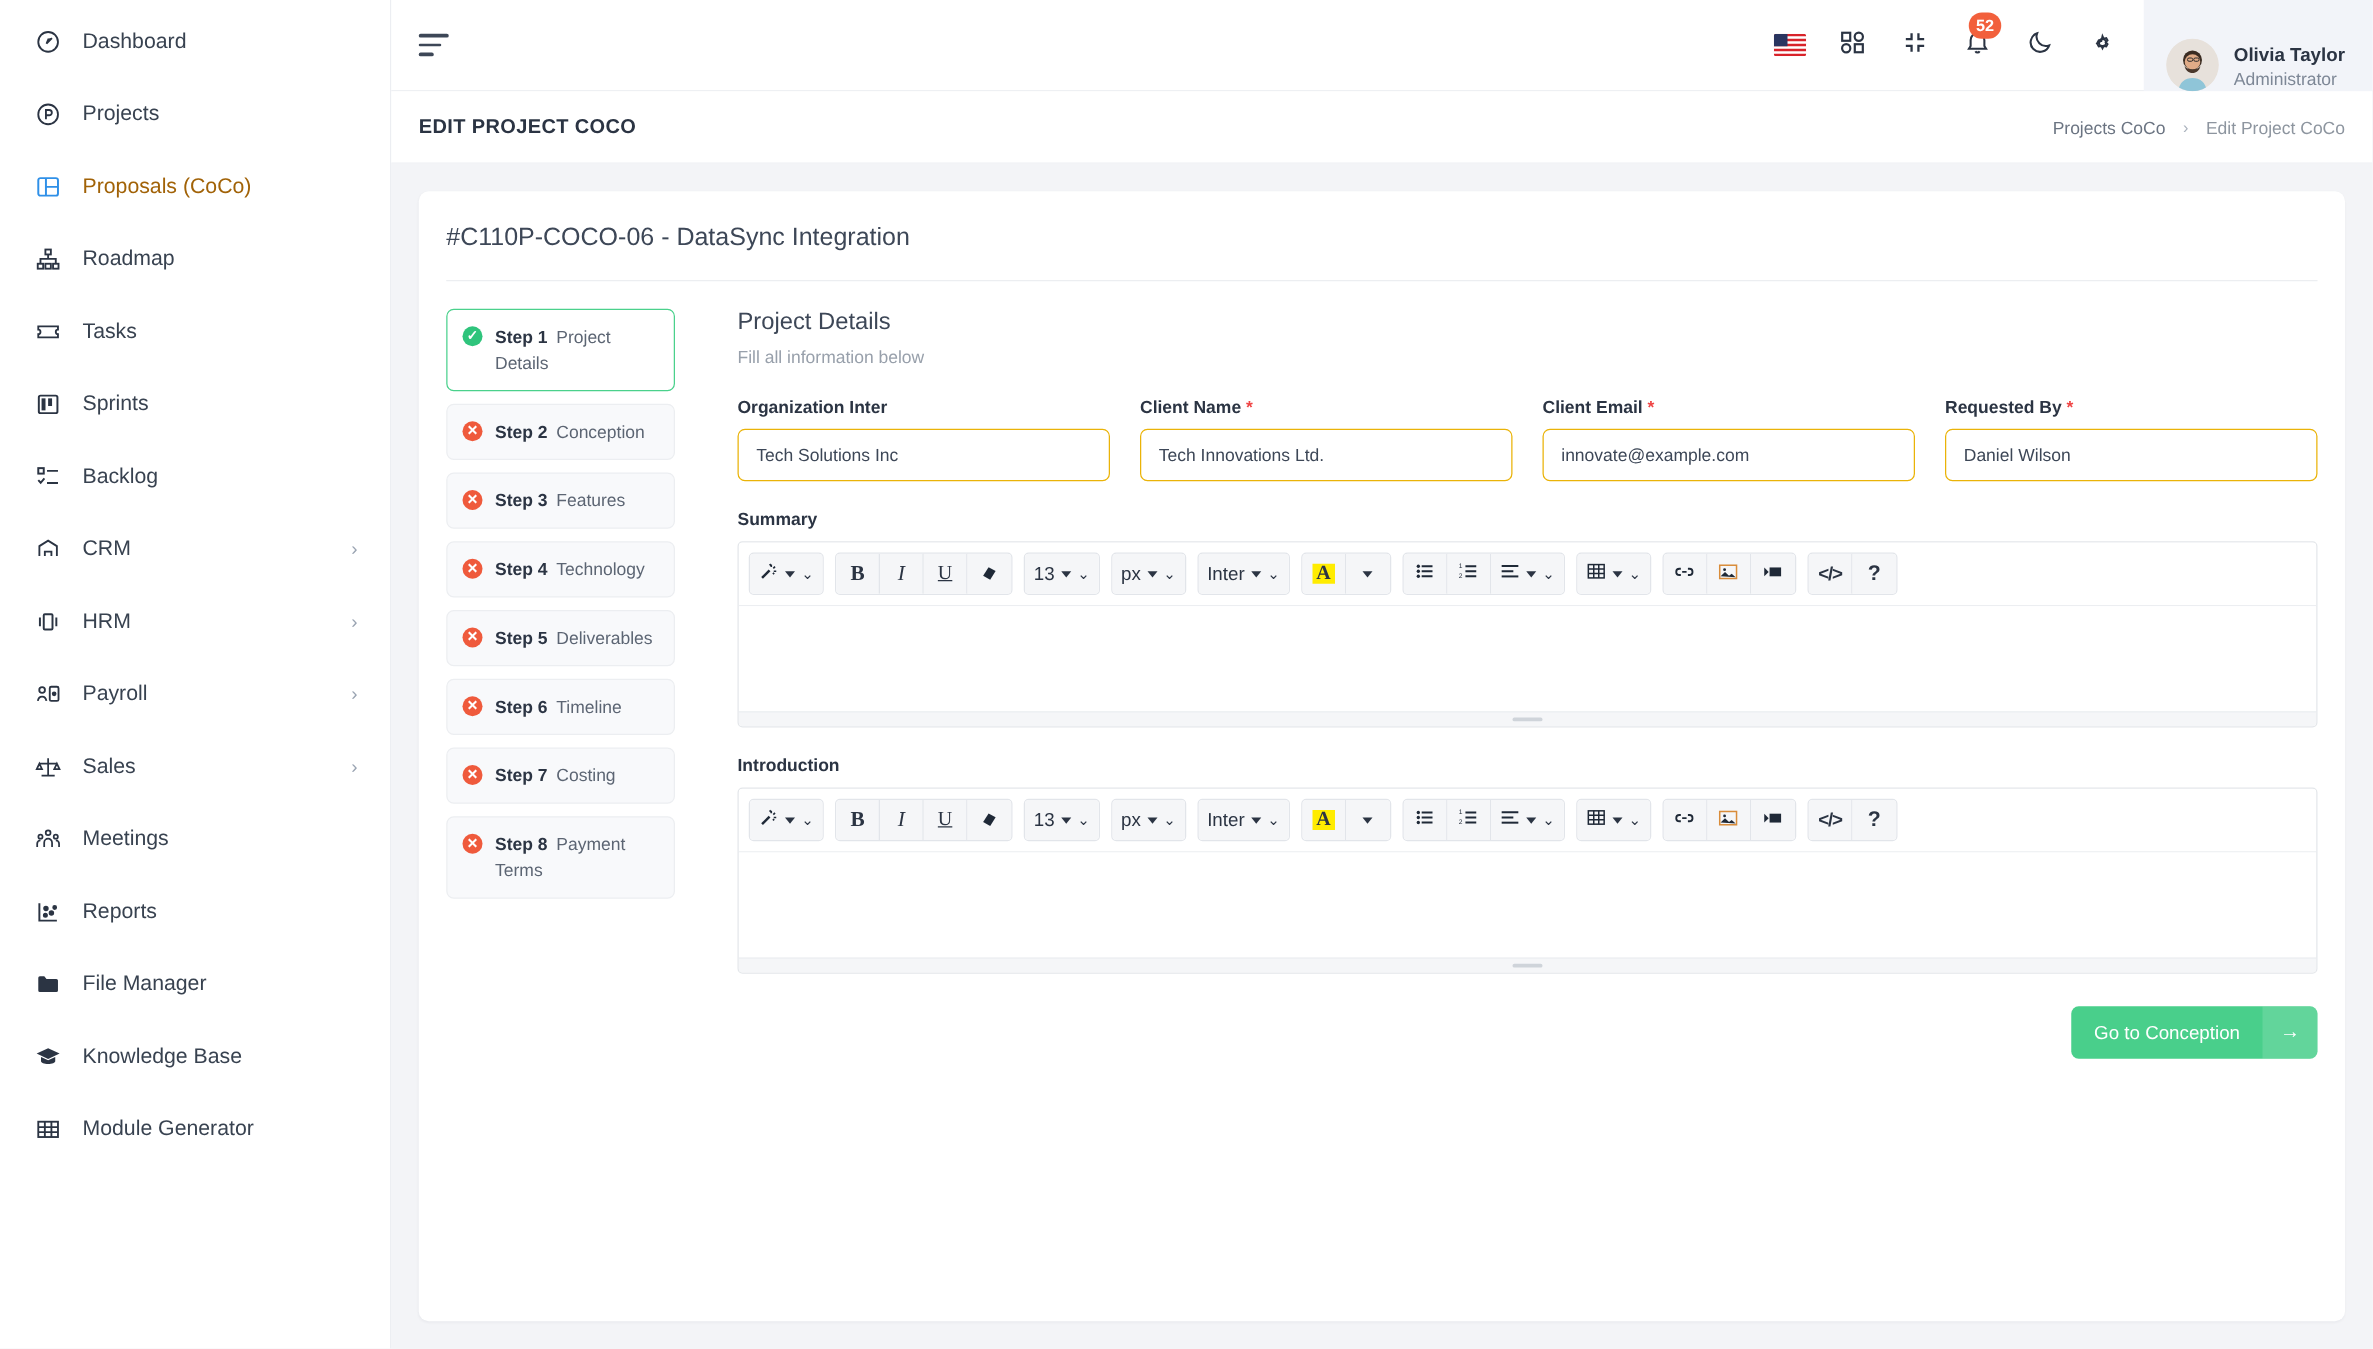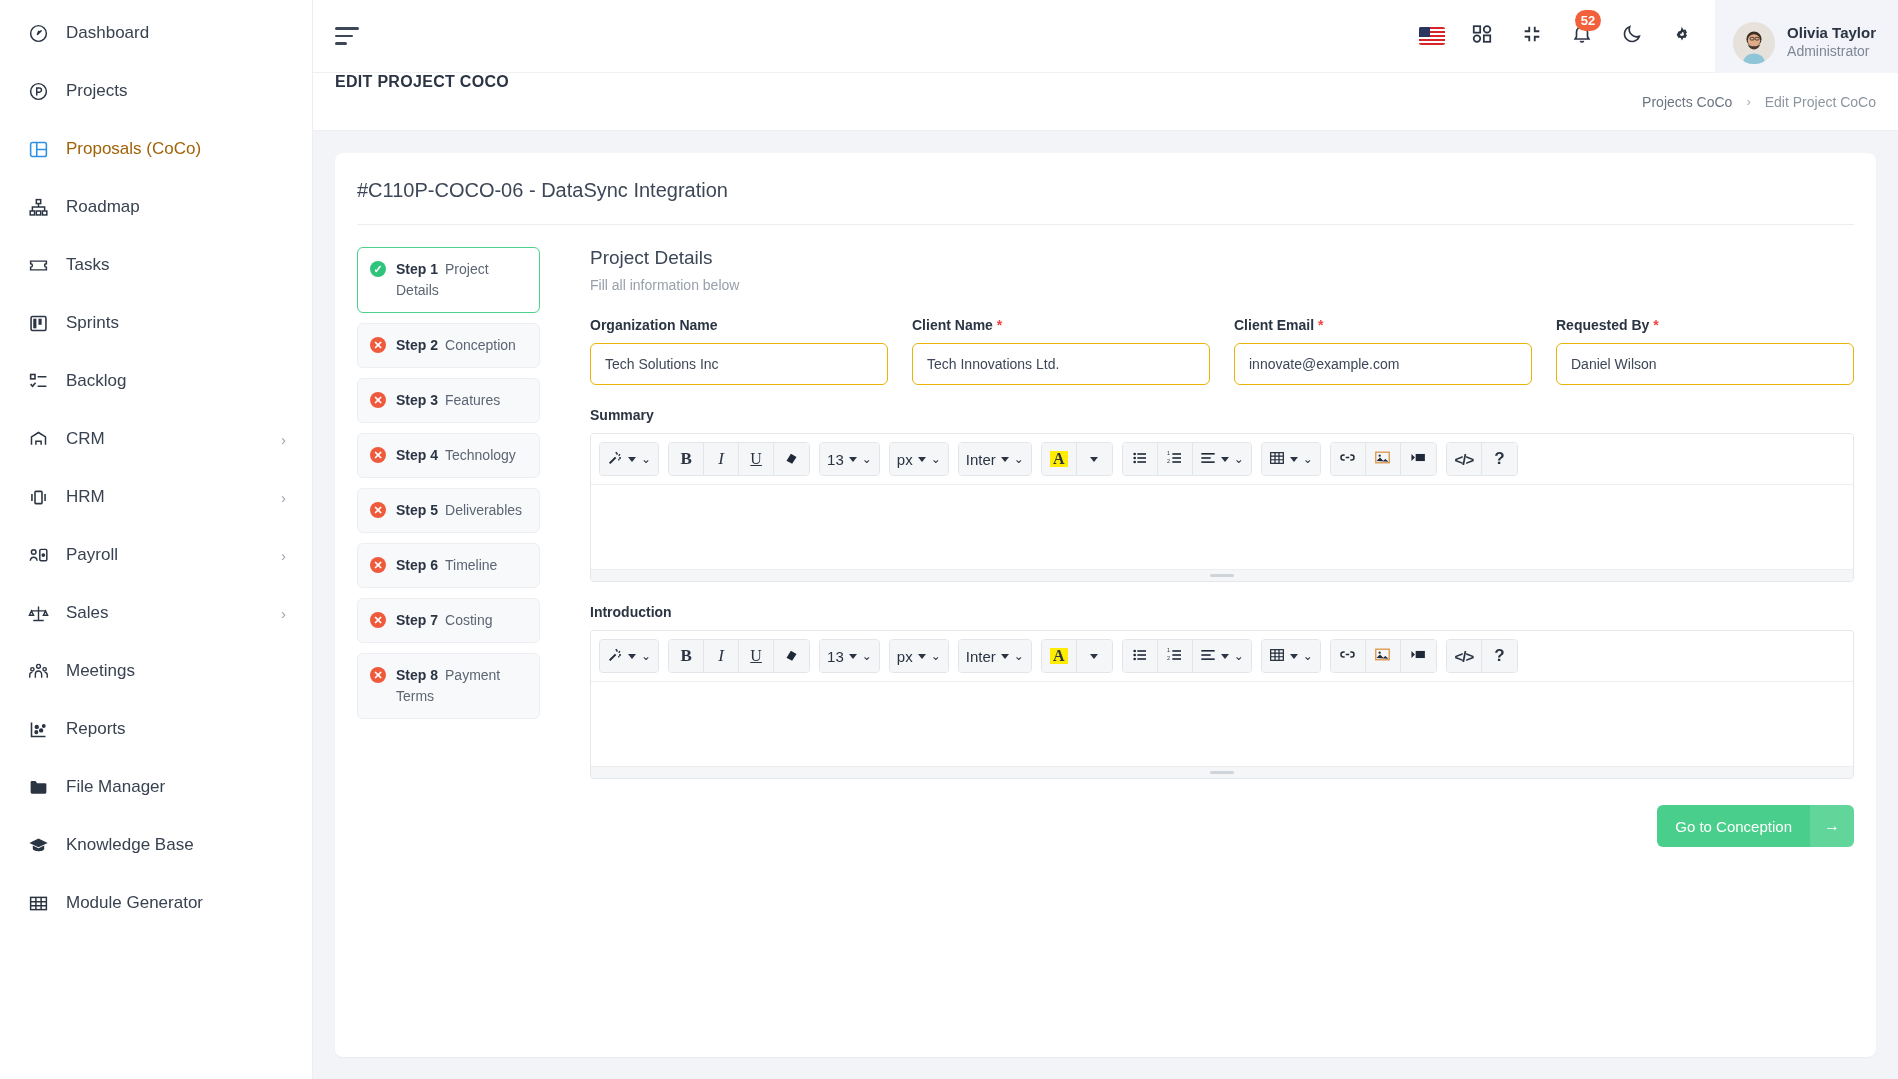--- a/index.html
+++ b/index.html
@@ -63,32 +63,32 @@
     cursor: pointer; position: relative; color: #2b3443;
   }
   .flag { width: 26px; height: 18px; border-radius: 2px; overflow: hidden; display:block; }
   .badge {
     position: absolute; top: 10px; right: 6px; min-width: 26px; height: 21px;
     background: #f2603c; color: #fff; border-radius: 11px; font-size: 13px;
     font-weight: bold; display: flex; align-items: center; justify-content: center;
     padding: 0 5px;
   }
   .profile {
-    display: flex; align-items: center; gap: 12px; height: 73px;
+    display: flex; align-items: flex-end; gap: 12px; height: 73px;
     padding: 13px 22px 0 18px; background: #f2f4f9; cursor: pointer; margin-left: 8px;
   }
   .avatar {
     width: 42px; height: 42px; border-radius: 50%; overflow:hidden;
     background: #e9e3dd; flex: 0 0 42px; position: relative;
   }
   .pname { font-size: 15px; font-weight: bold; color: #2b3443; line-height: 1.25; }
   .prole { font-size: 14px; color: #7d8796; line-height: 1.25; }
 
   .pagehead {
-    height: 58px; background: #fff; display: flex; 
+    height: 58px; background: #fff; display: flex; align-items: center;
     padding: 0 22px 0 22px; border-bottom: 1px solid #eef0f3;
   }
   .pagetitle { font-size: 16px; font-weight: bold; letter-spacing: .3px; color: #2b3443; }
   .crumbs { margin-left: auto; display: flex; align-items: center; gap: 14px; font-size: 14px; }
   .crumbs a { color: #6b7482; text-decoration: none; cursor: pointer; }
   .crumbs .sep { color: #aab2bd; font-size: 13px; }
   .crumbs .cur { color: #8d959f; }
 
   .content { flex: 1; padding: 22px; overflow: hidden; }
   .card {
@@ -487,21 +487,21 @@
               <span class="txt"><span class="sn">Step 8</span><span class="sl">Payment Terms</span></span>
             </div>
           </div>
 
           <div class="form">
             <div class="sec-title">Project Details</div>
             <div class="sec-sub">Fill all information below</div>
 
             <div class="row">
               <div class="fld">
-                <label class="lbl2"><span>Organization Name</span></label>
+                <label class="lbl2"><span>Organization Inter</span></label>
                 <input class="inp" value="Tech Solutions Inc" style="">
               </div>
               <div class="fld">
                 <label class="lbl2"><span>Client Name</span> <span class="req">*</span></label>
                 <input class="inp" value="Tech Innovations Ltd." style="">
               </div>
               <div class="fld">
                 <label class="lbl2"><span>Client Email</span> <span class="req">*</span></label>
                 <input class="inp" value="innovate@example.com" style="">
               </div>

